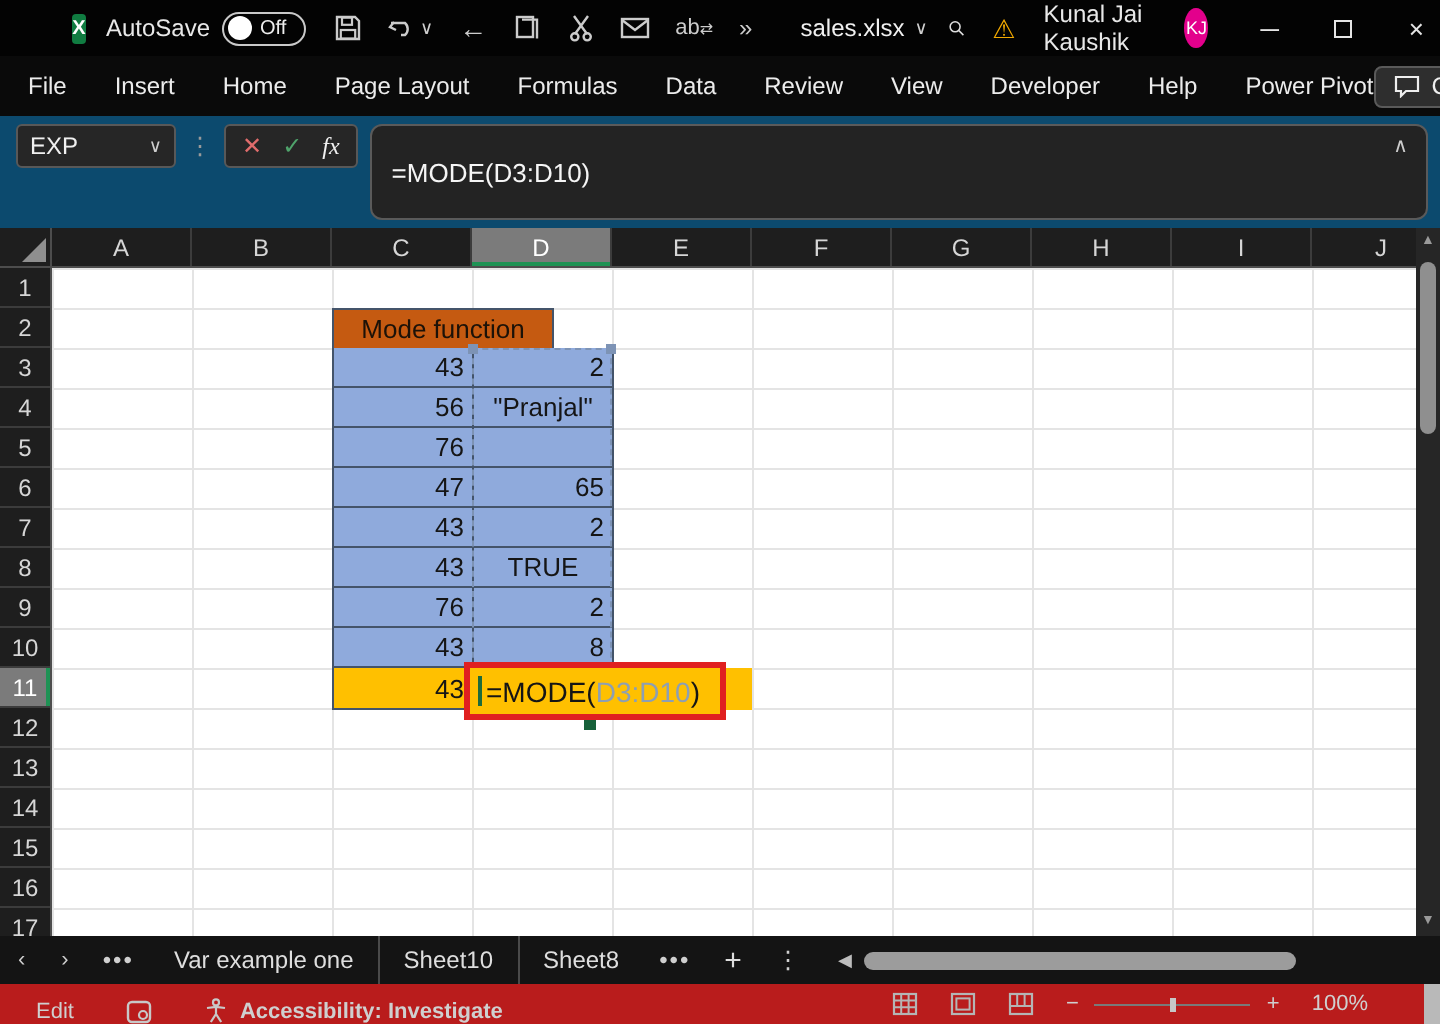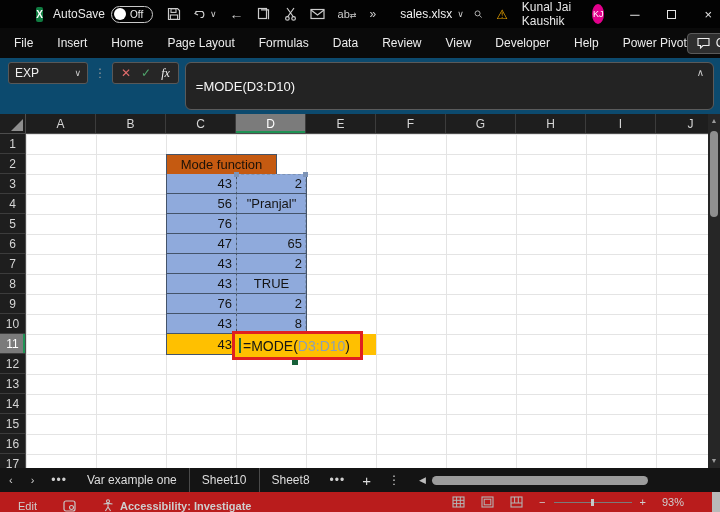--- a/index.html
+++ b/index.html
@@ -338,18 +338,18 @@
           <path d="M4.6 1v6 M8.3 1v6 M1 7h11" stroke="#b5b5b5" stroke-width="1"></path>
         </svg>
       <div class="zoomctl">
         <span>−</span>
         <div class="ztrack">
             <span class="ztick"></span>
             <span class="zthumb"></span>
           </div>
         <span>+</span>
       </div>
-      <span>93%</span>
+      <span>100%</span>
       <span class="grip"></span>
     </div>
   </div>
 
 </div>
 
 </body></html>

